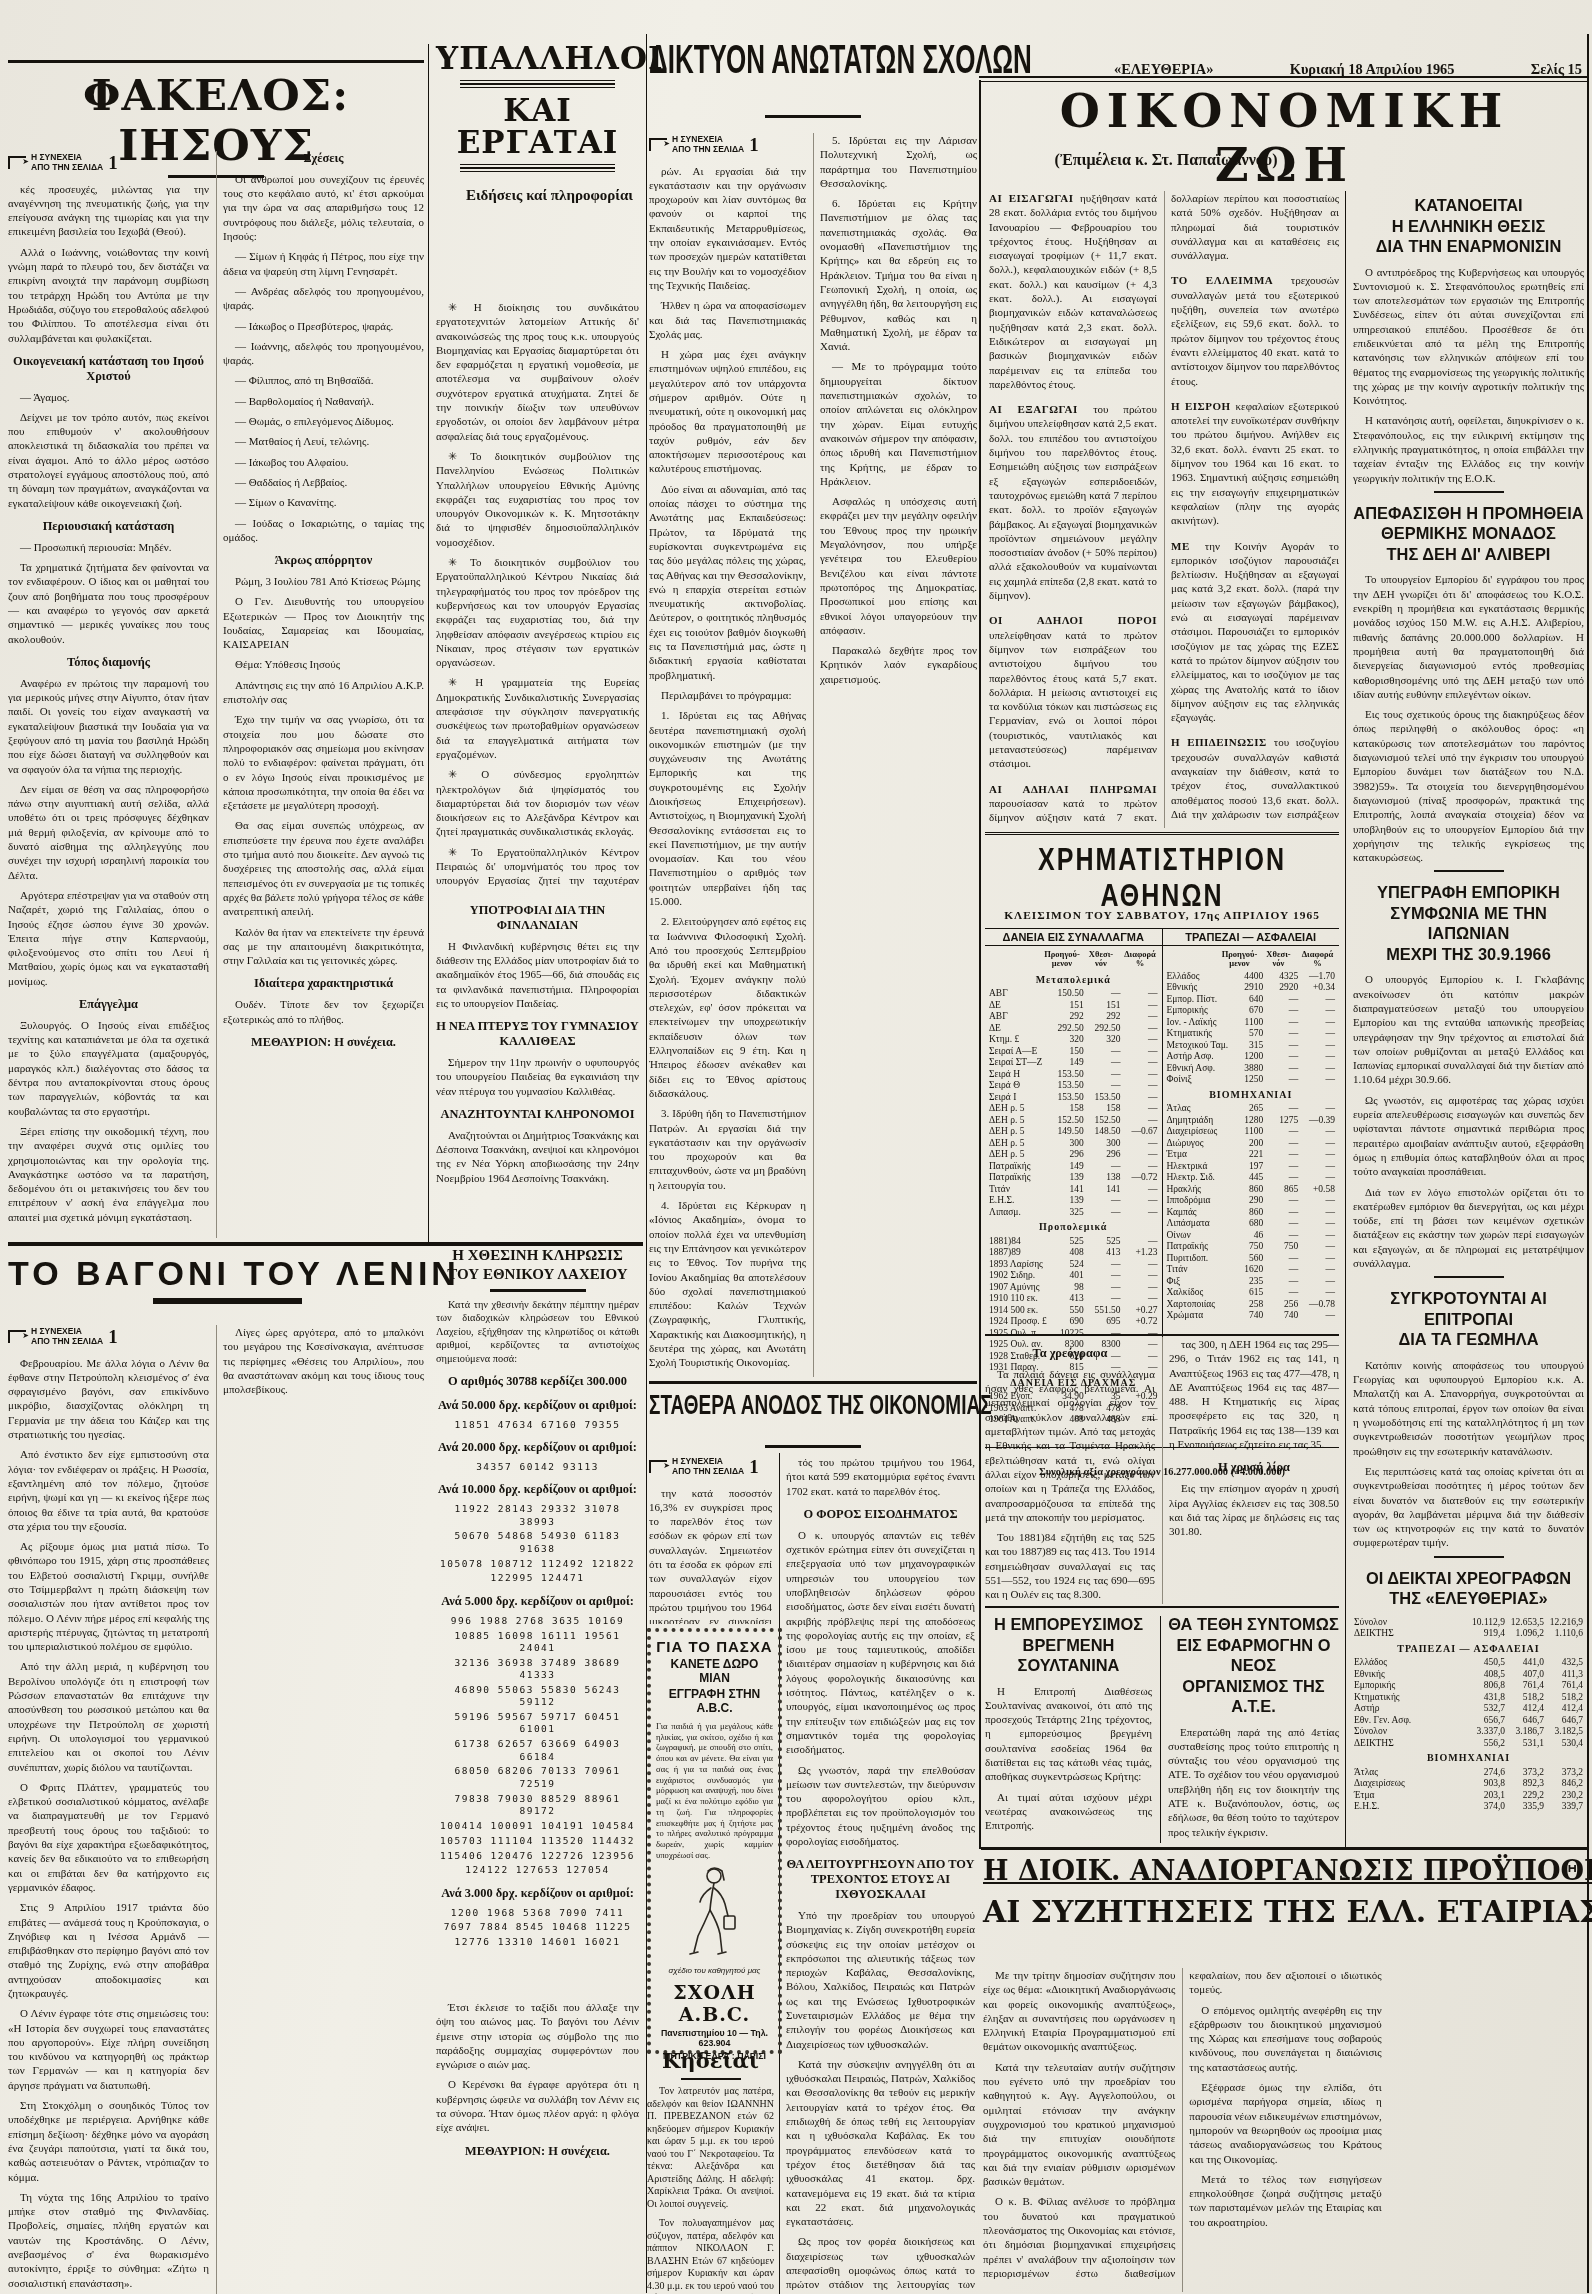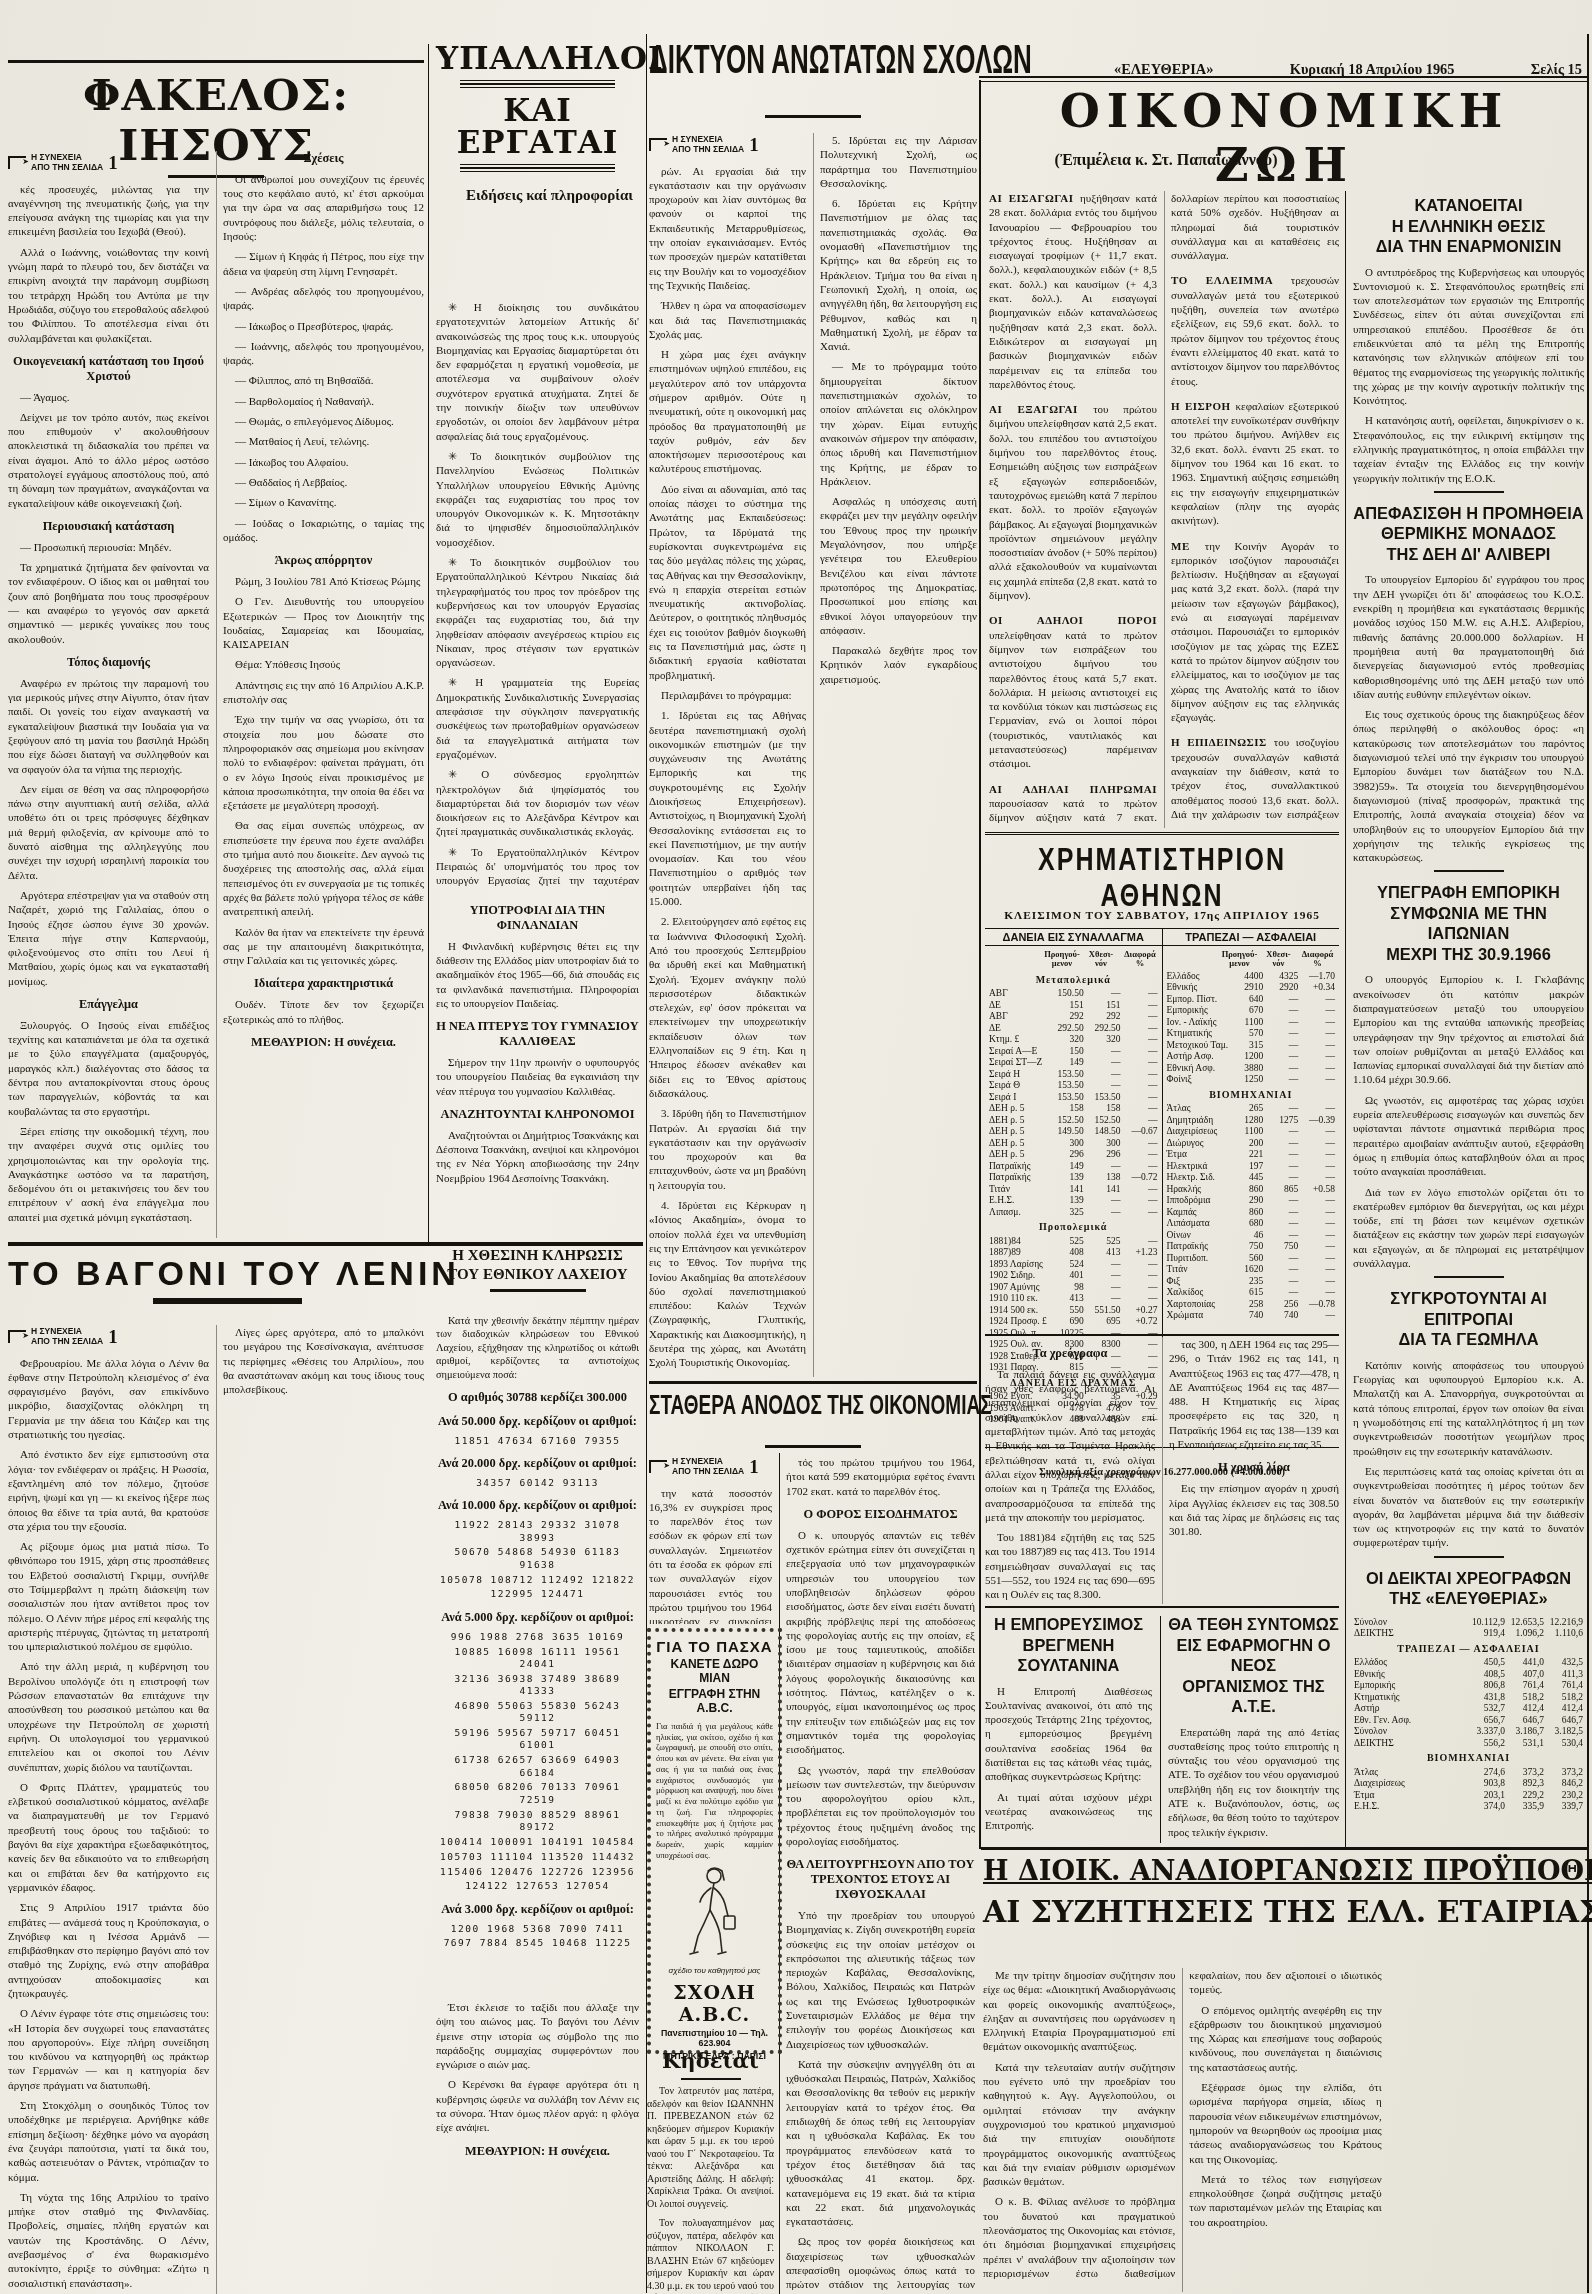--- a/index.html
+++ b/index.html
@@ -175,21 +175,21 @@
         <p class="">Σήμερον την 11ην πρωινήν ο υφυπουργός του υπουργείου Παιδείας θα εγκαινιάση την νέαν πτέρυγα του γυμνασίου Καλλιθέας.</p>
         <p class="subhead">ΑΝΑΖΗΤΟΥΝΤΑΙ ΚΛΗΡΟΝΟΜΟΙ</p>
         <p class="">Αναζητούνται οι Δημήτριος Τσακνάκης και Δέσποινα Τσακνάκη, ανεψιοί και κληρονόμοι της εν Νέα Υόρκη αποβιωσάσης την 24ην Νοεμβρίου 1964 Δεσποίνης Τσακνάκη.</p>
       </div>
   </div>
 
   <div class="abs clip" id="lottery" style="left:436px;top:1246px;width:203px;height:700px;">
     <div class="t prewrap">Η ΧΘΕΣΙΝΗ ΚΛΗΡΩΣΙΣ
 ΤΟΥ ΕΘΝΙΚΟΥ ΛΑΧΕΙΟΥ</div>
     <div class="minibar"></div>
-    <p class="intro" style="margin-top:22px;">Κατά την χθεσινήν δεκάτην πέμπτην ημέραν των διαδοχικών κληρώσεων του Εθνικού Λαχείου, εξήχθησαν της κληρωτίδος οι κάτωθι αριθμοί, κερδίζοντες τα αντιστοίχως σημειούμενα ποσά:</p>
+    <p class="intro" style="margin-top:6px;">Κατά την χθεσινήν δεκάτην πέμπτην ημέραν των διαδοχικών κληρώσεων του Εθνικού Λαχείου, εξήχθησαν της κληρωτίδος οι κάτωθι αριθμοί, κερδίζοντες τα αντιστοίχως σημειούμενα ποσά:</p>
     <div>
         <p class="subhead">Ο αριθμός 30788 κερδίζει 300.000</p>
         <p class="subhead">Ανά 50.000 δρχ. κερδίζουν οι αριθμοί:</p>
         <p class="numrow">11851  47634  67160  79355</p>
         <p class="subhead">Ανά 20.000 δρχ. κερδίζουν οι αριθμοί:</p>
         <p class="numrow">34357  60142  93113</p>
         <p class="subhead">Ανά 10.000 δρχ. κερδίζουν οι αριθμοί:</p>
         <p class="numrow">11922 28143 29332 31078 38993</p>
         <p class="numrow">50670 54868 54930 61183 91638</p>
         <p class="numrow">105078 108712 112492 121822</p>

